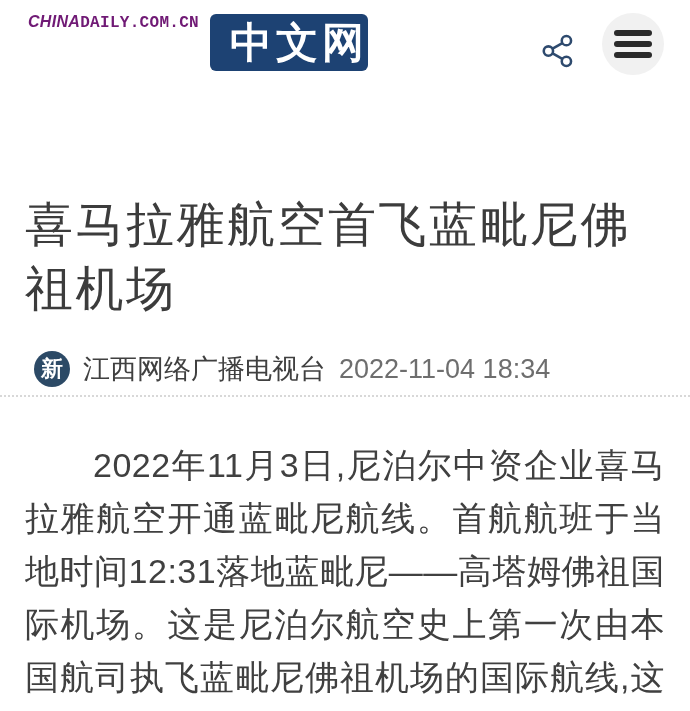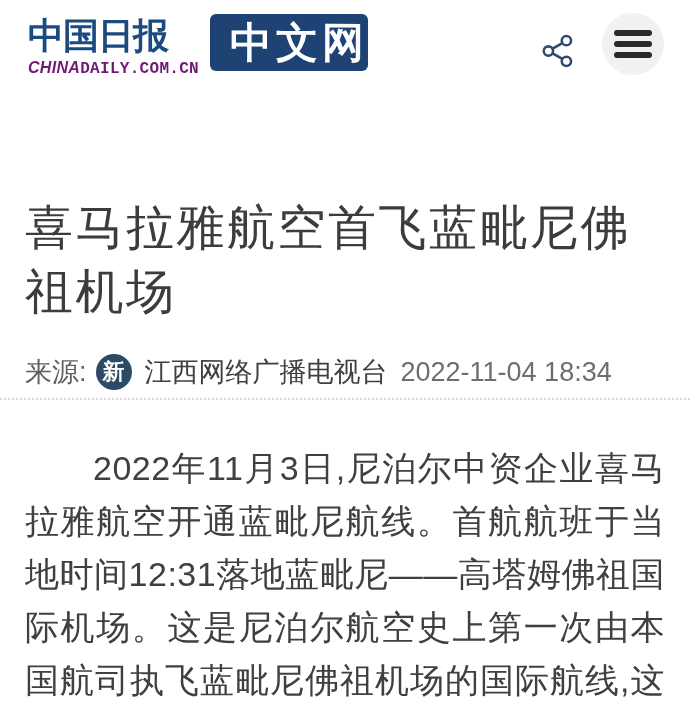--- a/index.html
+++ b/index.html
@@ -142,21 +142,20 @@
     text-indent: 2em;
     letter-spacing: 0.5px;
   }
 </style>
 </head>
 <body>
 
 <header class="header">
   <a class="logo-block">
     <span class="logo-text-col">
-      <span class="logo-calligraphy">中国日报</span>
       <span class="logo-url"><span class="url-bold">CHINA</span><span class="url-rest">DAILY.COM.CN</span></span>
     </span>
     <span class="logo-badge">中文网</span>
   </a>
 
   <div class="header-actions">
     <button class="share-btn" aria-label="share">
       <svg width="36" height="38" viewBox="0 0 24 25" fill="none" stroke="#2e4a6e" stroke-width="1.7">
         <circle cx="17.6" cy="5.6" r="3.1"></circle>
         <circle cx="5.6" cy="12.5" r="3.1"></circle>
@@ -170,21 +169,20 @@
       <span class="menu-bar"></span>
       <span class="menu-bar"></span>
     </button>
   </div>
 </header>
 
 <main>
   <h1 class="article-title">喜马拉雅航空首飞蓝毗尼佛祖机场</h1>
 
   <div class="source-row">
-    <span class="source-label">来源:</span>
     <span class="source-icon">新</span>
     <span class="source-name">江西网络广播电视台</span>
     <span class="source-datetime">2022-11-04 18:34</span>
   </div>
 
   <div class="divider"></div>
 
   <p class="body-text">2022年11月3日,尼泊尔中资企业喜马拉雅航空开通蓝毗尼航线。首航航班于当地时间12:31落地蓝毗尼——高塔姆佛祖国际机场。这是尼泊尔航空史上第一次由本国航司执飞蓝毗尼佛祖机场的国际航线,这是尼泊尔民航史上又一里程碑。</p>
 </main>
 

